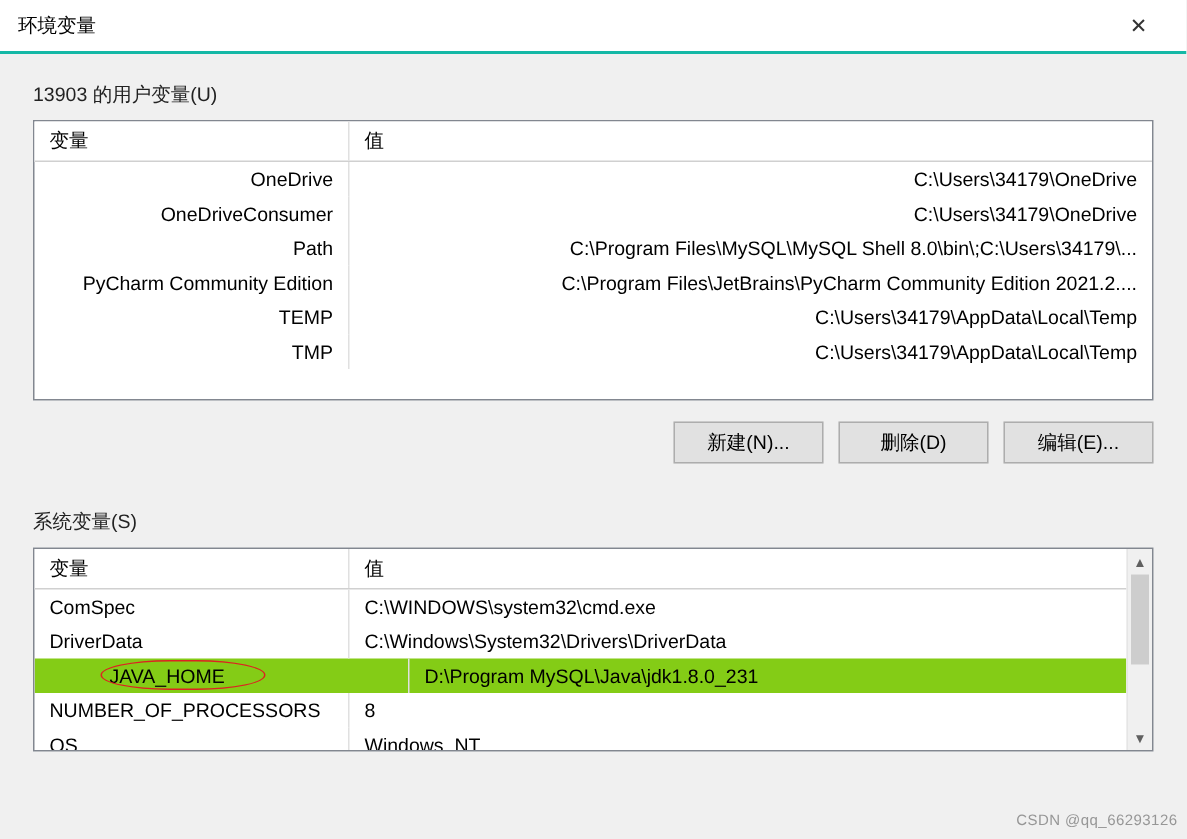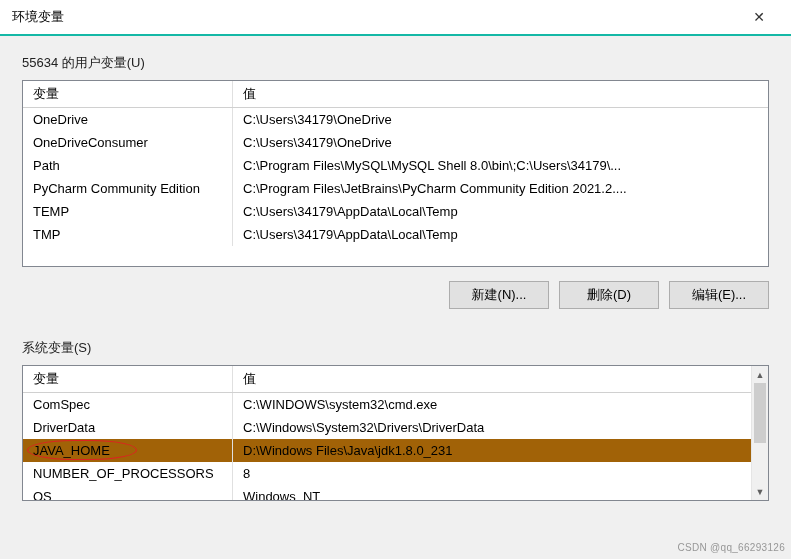--- a/index.html
+++ b/index.html
@@ -72,23 +72,24 @@
     text-overflow: ellipsis;
   }
   .list-head .col-var, .list-head .col-val {
     color: #000;
     font-weight: normal;
   }
   .list-body .list-row {
     color: #000;
   }
   .list-row.selected {
-    background: #a16207;
-  }
-  .user-box .list-body { height: 158px; }
+    background: #84cc16;
+    padding-left: 40px;
+  }
+  .user-box .list-body { height: 158px; text-align: right; }
   .button-row {
     display: flex;
     justify-content: flex-end;
     gap: 10px;
     margin-top: 14px;
   }
   .btn {
     min-width: 100px;
     height: 28px;
     background: #e1e1e1;
@@ -169,21 +170,21 @@
 
 <div class="titlebar">
   <span class="title">环境变量</span>
   <div class="close">
     <span>✕</span>
   </div>
 </div>
 
 <div class="content">
 
-  <div class="group-label">55634 的用户变量(U)</div>
+  <div class="group-label">13903 的用户变量(U)</div>
 
   <div class="listbox user-box">
     <div class="list-head">
       <div class="col-var">变量</div>
       <div class="col-val">值</div>
     </div>
     <div class="list-body" id="user-vars-body">
         <div class="list-row">
           <div class="col-var">OneDrive</div>
           <div class="col-val">C:\Users\34179\OneDrive</div>
@@ -230,21 +231,21 @@
             <div class="list-row">
               <div class="col-var">ComSpec</div>
               <div class="col-val">C:\WINDOWS\system32\cmd.exe</div>
             </div>
             <div class="list-row">
               <div class="col-var">DriverData</div>
               <div class="col-val">C:\Windows\System32\Drivers\DriverData</div>
             </div>
             <div class="list-row selected">
               <div class="col-var red-circle">JAVA_HOME</div>
-              <div class="col-val">D:\Windows Files\Java\jdk1.8.0_231</div>
+              <div class="col-val">D:\Program MySQL\Java\jdk1.8.0_231</div>
             </div>
             <div class="list-row">
               <div class="col-var">NUMBER_OF_PROCESSORS</div>
               <div class="col-val">8</div>
             </div>
             <div class="list-row">
               <div class="col-var">OS</div>
               <div class="col-val">Windows_NT</div>
             </div>
           </div>

